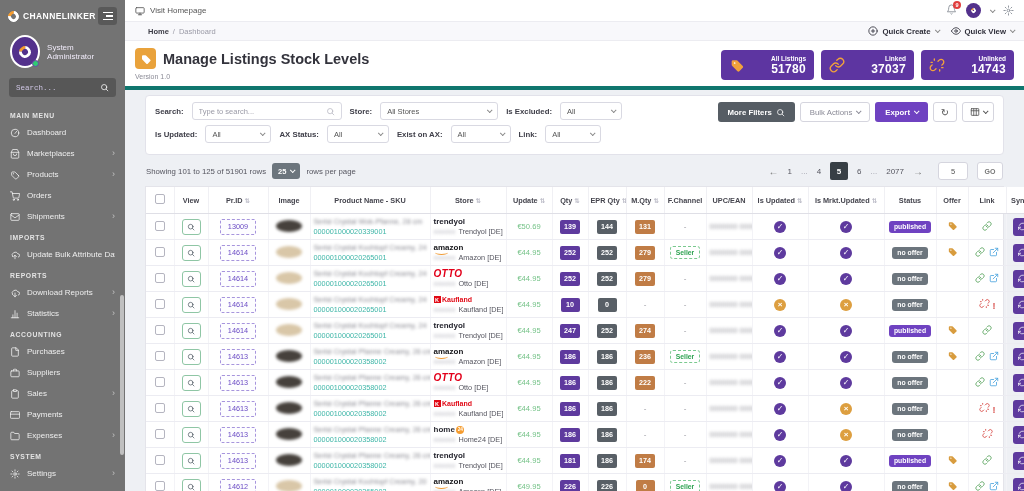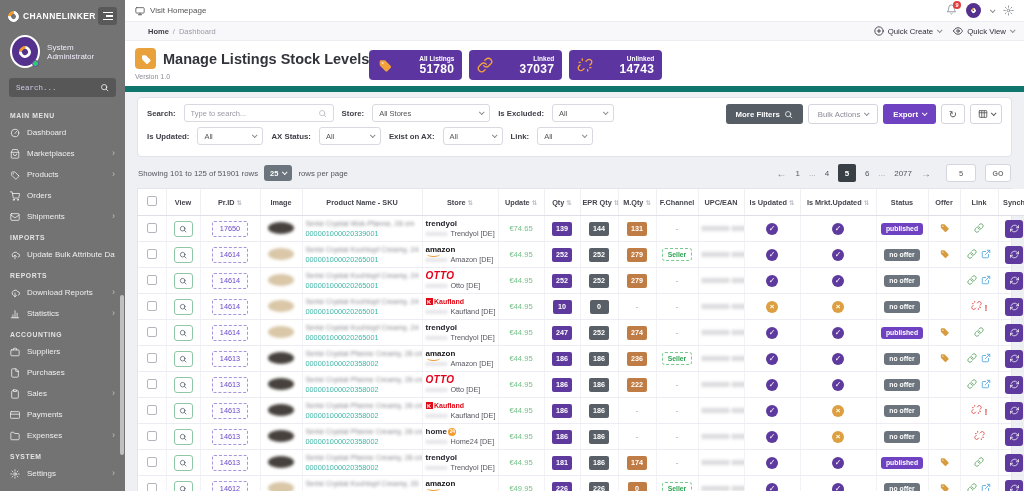--- a/index.html
+++ b/index.html
@@ -40,34 +40,34 @@
   #topbar{height:22px;background:#fff;border-bottom:1px solid #ececf1;display:flex;align-items:center;justify-content:space-between;padding:0 10px;flex:none}
   .tb-left{display:flex;align-items:center;gap:5px;color:#555;font-size:8px;cursor:pointer}
   .tb-right{display:flex;align-items:center;gap:9px}
   .bellwrap{position:relative;color:#8a8f98;cursor:pointer}
   .nbadge{position:absolute;top:-3px;right:-4px;background:#e03e3e;color:#fff;font-size:5.5px;font-weight:bold;width:8px;height:8px;border-radius:50%;display:flex;align-items:center;justify-content:center}
   .mini-av{width:15px;height:15px;border-radius:50%;background:#53318c;display:flex;align-items:center;justify-content:center;cursor:pointer}
   .mini-av .mark{width:5px;height:5px;border-width:2px}
   #crumbbar{height:19px;background:#f8f8fb;border-bottom:1px solid #ececf1;display:flex;align-items:center;justify-content:space-between;padding:0 10px;flex:none}
   .crumb{display:flex;align-items:center;gap:4px;font-size:7.5px;color:#3c3c46}
   .crumb .sep,.crumb .cur{color:#9a9aa6}
-  .quick{display:flex;align-items:center;gap:12px;font-size:7.8px;color:#2f2f3a;font-weight:normal}
+  .quick{display:flex;align-items:center;gap:12px;font-size:7.8px;color:#2f2f3a;font-weight:bold}
   .quick .q{display:flex;align-items:center;gap:4px;cursor:pointer}
-  #pagehead{background:#fff;border-bottom:6px solid #0f766e;padding:7px 10px 6px;display:flex;flex:none}
+  #pagehead{background:#fff;border-bottom:4px solid #0f766e;padding:7px 10px 6px;display:flex;justify-content:space-between;flex:none}
   .ph-left .t-row{display:flex;align-items:center;gap:7px}
   .t-icon{width:21px;height:21px;border-radius:4px;background:#e9a23b;color:#fff;display:flex;align-items:center;justify-content:center}
   .t-row h1{font-size:14.5px;color:#33333c;font-weight:bold}
   .version{font-size:7px;color:#8b8b96;margin-top:4px}
   .stats{display:flex;gap:7px;align-items:flex-start;padding-top:2px}
   .stat{width:93px;height:30px;background:#5d35a1;border-radius:4px;color:#fff;display:flex;align-items:center;justify-content:space-between;padding:0 8px;cursor:pointer}
   .stat .s-ic{color:#f2a23c}
   .stat .s-txt{text-align:right}
   .stat .s-lab{font-size:6.5px;font-weight:bold;display:block}
   .stat .s-val{font-size:12px;font-weight:bold;letter-spacing:.3px}
-  #content{flex:1;padding:5px 12px;overflow:hidden}
+  #content{flex:1;padding:5px 20px;overflow:hidden}
   
   .fcard{background:#fff;border:1px solid #e2e2ea;border-radius:4px;padding:6px 9px;position:relative}
   .frow{display:flex;align-items:center;gap:8px;margin-bottom:5px}
   .frow:last-child{margin-bottom:0}
   .flab{font-size:7.8px;font-weight:bold;color:#3e3e48}
   .finput{display:flex;align-items:center;height:18px;border:1px solid #d9d9e2;border-radius:3px;background:#fff;padding:0 6px;width:150px;justify-content:space-between}
   .finput input{border:0;outline:0;font-size:7.5px;color:#555;width:120px;font-family:inherit}
   .finput input::placeholder{color:#9a9aa6}
   .sel{display:flex;align-items:center;justify-content:space-between;height:18px;border:1px solid #d9d9e2;border-radius:3px;background:#fff;padding:0 6px;font-size:7.5px;color:#555;cursor:pointer}
   .toolbar{position:absolute;top:6px;right:9px;display:flex;gap:5px;align-items:center}
@@ -239,34 +239,34 @@
               <path d="M3 21h18M7 21v-7M12 21V4M17 21V10"></path>
             </svg>
           </span>
           <span class="lab">Statistics</span>
           <span class="arr">›</span>
         </div>
         <div class="sb-sec">ACCOUNTING</div>
         <div class="sb-item">
           <span class="ic i10" style="color:rgba(255,255,255,.85)">
             <svg viewBox="0 0 24 24">
+              <path d="M14 2H6a2 2 0 0 0-2 2v16a2 2 0 0 0 2 2h12a2 2 0 0 0 2-2V8z"></path>
+              <path d="M14 2v6h6"></path>
+            </svg>
+          </span>
+          <span class="lab">Purchases</span>
+        </div>
+        <div class="sb-item">
+          <span class="ic i10" style="color:rgba(255,255,255,.85)">
+            <svg viewBox="0 0 24 24">
               <rect x="2" y="7" width="20" height="14" rx="2"></rect>
               <path d="M16 7V5a2 2 0 0 0-2-2h-4a2 2 0 0 0-2 2v2"></path>
             </svg>
           </span>
           <span class="lab">Suppliers</span>
-        </div>
-        <div class="sb-item">
-          <span class="ic i10" style="color:rgba(255,255,255,.85)">
-            <svg viewBox="0 0 24 24">
-              <path d="M14 2H6a2 2 0 0 0-2 2v16a2 2 0 0 0 2 2h12a2 2 0 0 0 2-2V8z"></path>
-              <path d="M14 2v6h6"></path>
-            </svg>
-          </span>
-          <span class="lab">Purchases</span>
         </div>
         <div class="sb-item">
           <span class="ic i10" style="color:rgba(255,255,255,.85)">
             <svg viewBox="0 0 24 24">
               <rect x="8" y="2" width="8" height="4" rx="1"></rect>
               <path d="M16 4h2a2 2 0 0 1 2 2v14a2 2 0 0 1-2 2H6a2 2 0 0 1-2-2V6a2 2 0 0 1 2-2h2"></path>
             </svg>
           </span>
           <span class="lab">Sales</span>
           <span class="arr">›</span>
@@ -547,33 +547,33 @@
               <tr>
                 <td><span class="cb"></span></td>
                 <td><span class="viewbtn">
                     <span class="ic i8" style="color:#3e4a55">
                       <svg viewBox="0 0 24 24">
                         <circle cx="11" cy="11" r="7"></circle>
                         <path d="M16.5 16.5L21 21"></path>
                       </svg>
                     </span>
                   </span></td>
-                <td><span class="pridb">17650</span></td>
+                <td><span class="pridb">13009</span></td>
                 <td><span class="pimg pi-dark"></span></td>
                 <td class="tl">
                   <div class="pname">Serisi Crystal Wok-Pfanne, 28 cm</div>
                   <div class="sku">000001000020339001</div>
                 </td>
                 <td class="tl">
                   <div class="storelogo">
                     <span class="lg-trendyol">trendyol</span>
                   </div>
                   <div class="storesub"><span class="blurpre">xxxxxx</span>Trendyol [DE]</div>
                 </td>
-                <td><span class="price">€74.65</span></td>
+                <td><span class="price">€50.69</span></td>
                 <td><span class="badge b-purple">139</span></td>
                 <td><span class="badge b-gray">144</span></td>
                 <td><span class="badge b-orange">131</span></td>
                 <td><span class="dash">-</span></td>
                 <td><span class="upc">0000000 000000</span></td>
                 <td><span class="ci ci-ok">✓</span></td>
                 <td><span class="ci ci-ok">✓</span></td>
                 <td><span class="statusb st-pub">published</span></td>
                 <td><span class="offer-tag icf ic i11">
                     <svg viewBox="0 0 24 24">

